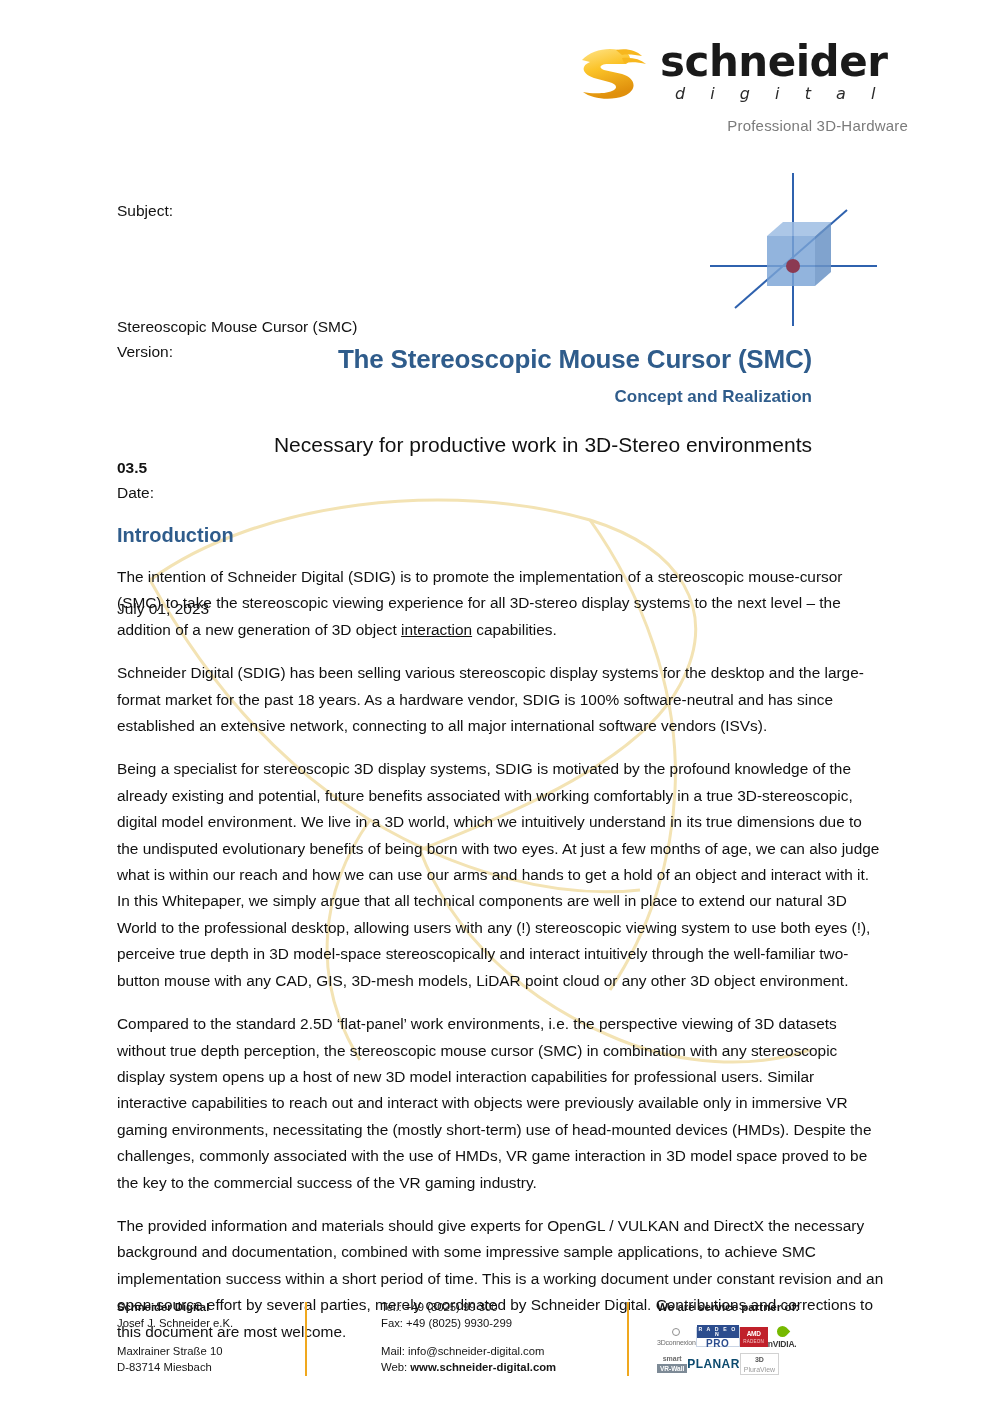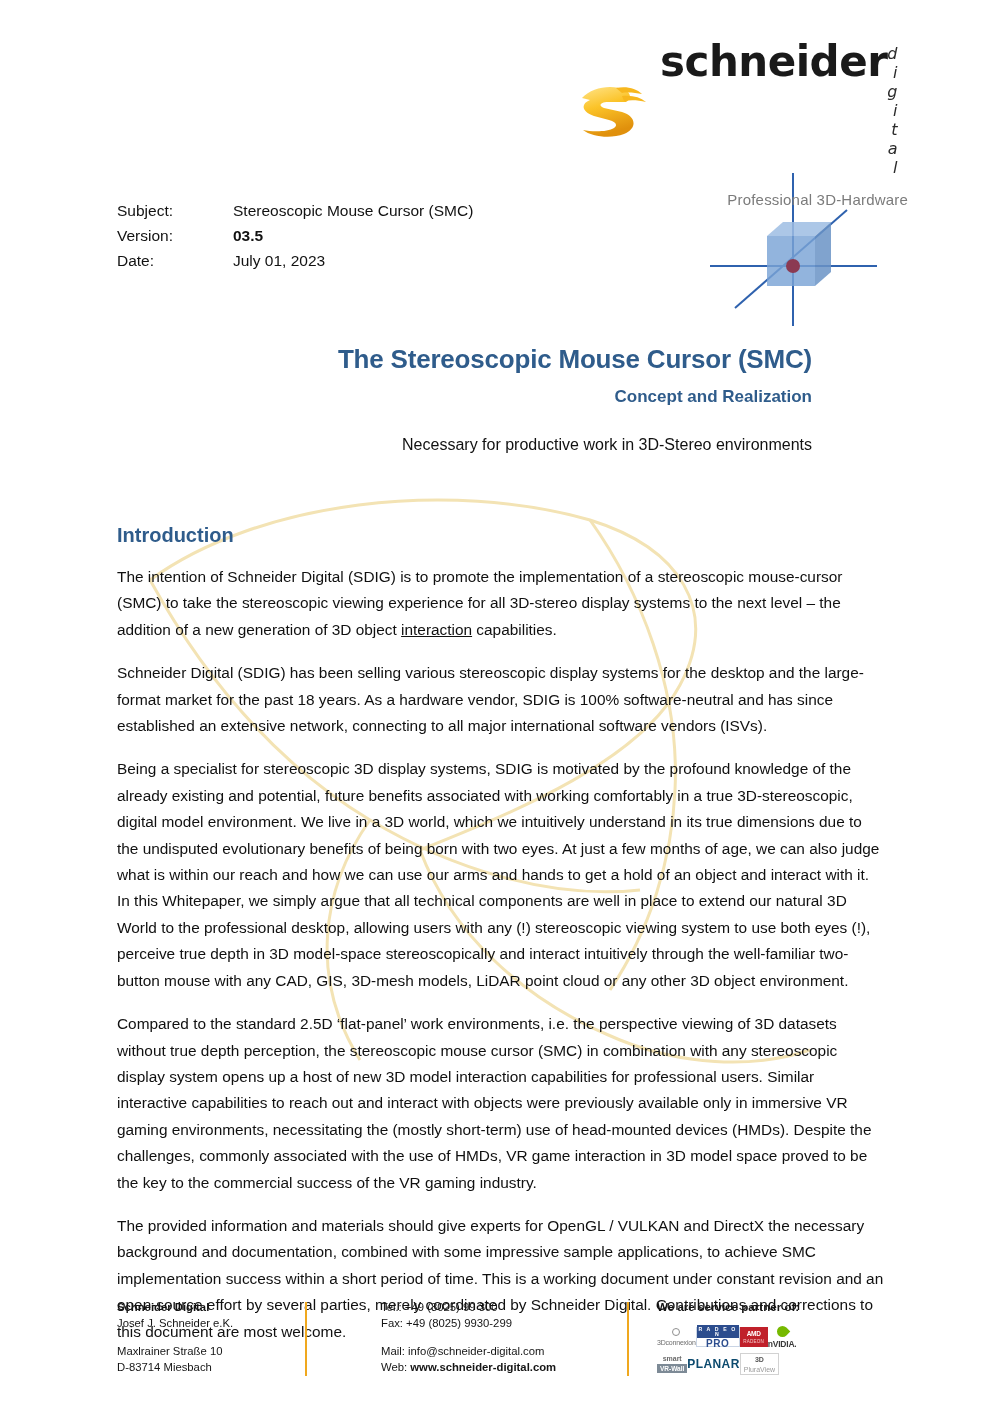--- a/index.html
+++ b/index.html
@@ -48,21 +48,21 @@
   .logo-row {
     display: flex;
     align-items: center;
     gap: 10px;
   }
   .logo-swoosh {
     width: 72px;
     height: 56px;
     flex: 0 0 auto;
   }
-  .logo-words { display: flex; flex-direction: row; }
+  .logo-words { display: flex; flex-direction: column; }
   .logo-schneider {
     font-family: "DejaVu Sans", sans-serif;
     font-size: 42px;
     font-weight: 700;
     letter-spacing: -0.5px;
     color: #1a1a1a;
     line-height: 0.95;
   }
   .logo-digital {
     font-family: "DejaVu Sans", sans-serif;
@@ -90,20 +90,21 @@
     left: 117px;
     top: 198px;
     z-index: 3;
   }
   .meta-row {
     display: flex;
     font-family: "Liberation Sans", sans-serif;
     font-size: 15.5px;
     color: #121212;
     line-height: 25px;
+    flex-direction: column;
   }
   .meta-label { width: 116px; flex: 0 0 116px; }
   .meta-value { }
   .meta-value.bold { font-weight: 700; }
 
   
   .cube-graphic {
     position: absolute;
     left: 705px;
     top: 168px;
@@ -130,21 +131,21 @@
   }
   .doc-subtitle {
     font-family: "Liberation Sans", sans-serif;
     font-size: 17px;
     font-weight: 700;
     color: #2f5c8b;
     margin-top: 12px;
   }
   .doc-tagline-1, .doc-tagline-2 {
     font-family: "Liberation Sans", sans-serif;
-    font-size: 16px;
+    font-size: 21px;
     color: #111111;
     line-height: 23px;
   }
   .doc-tagline-1 { margin-top: 26px; }
 
   
   .content {
     position: absolute;
     left: 117px;
     top: 524px;

